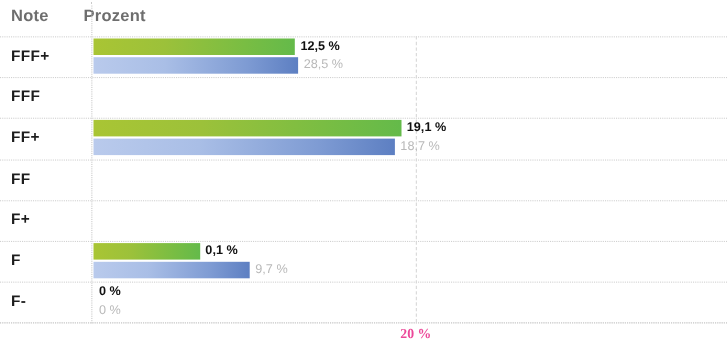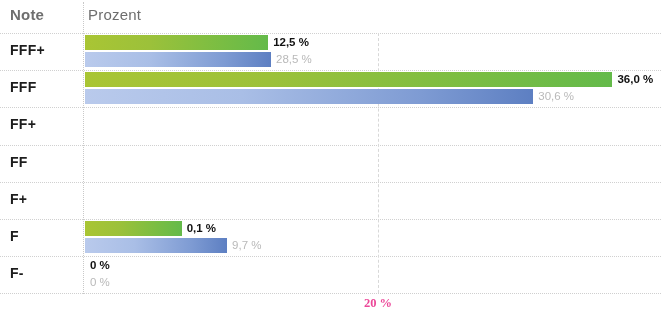--- a/index.html
+++ b/index.html
@@ -34,24 +34,24 @@
     position: absolute;
     left: 10px;
     top: 6px;
     font-size: 15px;
     font-weight: bold;
     color: #6e6e6e;
     letter-spacing: 0.2px;
   }
   .header-prozent {
     position: absolute;
-    left: 88px;
+    left: 76px;
     top: 6px;
     font-size: 15px;
-    font-weight: normal;
+    font-weight: bold;
     color: #6e6e6e;
     letter-spacing: 0.2px;
   }
 
   
   .col-divider {
     position: absolute;
     left: 83px;
     top: 2px;
     width: 0;
@@ -184,29 +184,29 @@
         <div class="row-label">FFF+</div>
         <div class="bars">
           <div class="bar green" style="width: 183.125px;"></div>
           <div class="bar-value green-val" style="left: 188.125px;">12,5 %</div>
           <div class="bar blue" style="width: 186.055px;"></div>
           <div class="bar-value blue-val" style="left: 191.055px;">28,5 %</div>
         </div>
       </div>
       <div class="row" style="top: 70.2px;">
         <div class="row-label">FFF</div>
-        <div class="bars">
-          <div class="bar green" style="width: 527.4px;"></div>
-          <div class="bar-value green-val" style="left: 532.4px;">36,0 %</div>
-          <div class="bar blue" style="width: 448.29px;"></div>
-          <div class="bar-value blue-val" style="left: 453.29px;">30,6 %</div>
-        </div>
       </div>
       <div class="row" style="top: 107.4px;">
         <div class="row-label">FF+</div>
+        <div class="bars">
+          <div class="bar green" style="width: 279.815px;"></div>
+          <div class="bar-value green-val" style="left: 284.815px;">19,1 %</div>
+          <div class="bar blue" style="width: 273.955px;"></div>
+          <div class="bar-value blue-val" style="left: 278.955px;">18,7 %</div>
+        </div>
       </div>
       <div class="row" style="top: 144.6px;">
         <div class="row-label">FF</div>
       </div>
       <div class="row" style="top: 181.8px;">
         <div class="row-label">F+</div>
       </div>
       <div class="row" style="top: 219px;">
         <div class="row-label">F</div>
         <div class="bars">

